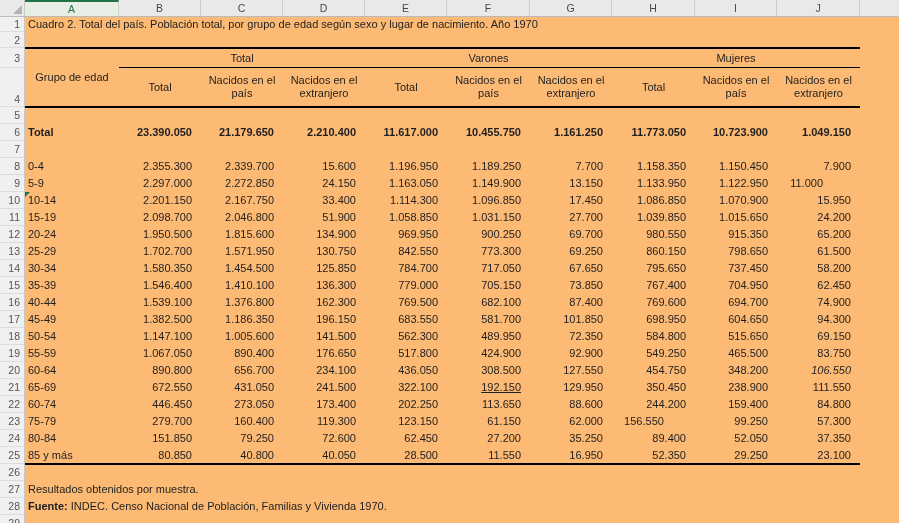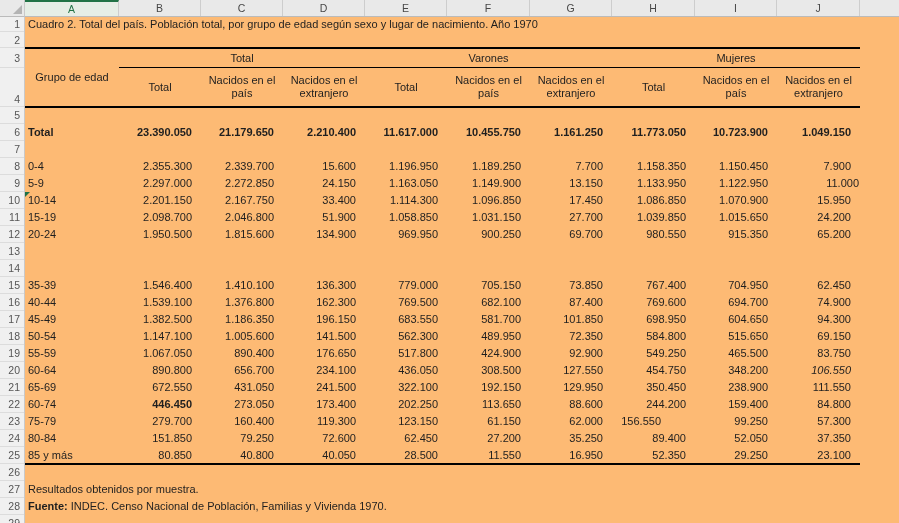--- a/index.html
+++ b/index.html
@@ -160,21 +160,21 @@
         <div class="trow" style="top: 68px;">
           <div class="cell label" style="left: 0px; width: 94px;">5-9</div>
           <div class="cell num" style="left: 94px; width: 82px;">2.297.000</div>
           <div class="cell num" style="left: 176px; width: 82px;">2.272.850</div>
           <div class="cell num" style="left: 258px; width: 82px;">24.150</div>
           <div class="cell num" style="left: 340px; width: 82px;">1.163.050</div>
           <div class="cell num" style="left: 422px; width: 83px;">1.149.900</div>
           <div class="cell num" style="left: 505px; width: 82px;">13.150</div>
           <div class="cell num" style="left: 587px; width: 83px;">1.133.950</div>
           <div class="cell num" style="left: 670px; width: 82px;">1.122.950</div>
-          <div class="cell num" style="left: 760px; width: 83px;">11.000</div>
+          <div class="cell num" style="left: 724px; width: 83px;">11.000</div>
         </div>
         <div class="trow" style="top: 85px;">
           <div class="cell label" style="left: 0px; width: 94px;">10-14</div>
           <div class="cell num" style="left: 94px; width: 82px;">2.201.150</div>
           <div class="cell num" style="left: 176px; width: 82px;">2.167.750</div>
           <div class="cell num" style="left: 258px; width: 82px;">33.400</div>
           <div class="cell num" style="left: 340px; width: 82px;">1.114.300</div>
           <div class="cell num" style="left: 422px; width: 83px;">1.096.850</div>
           <div class="cell num" style="left: 505px; width: 82px;">17.450</div>
           <div class="cell num" style="left: 587px; width: 83px;">1.086.850</div>
@@ -198,20 +198,44 @@
           <div class="cell num" style="left: 94px; width: 82px;">1.950.500</div>
           <div class="cell num" style="left: 176px; width: 82px;">1.815.600</div>
           <div class="cell num" style="left: 258px; width: 82px;">134.900</div>
           <div class="cell num" style="left: 340px; width: 82px;">969.950</div>
           <div class="cell num" style="left: 422px; width: 83px;">900.250</div>
           <div class="cell num" style="left: 505px; width: 82px;">69.700</div>
           <div class="cell num" style="left: 587px; width: 83px;">980.550</div>
           <div class="cell num" style="left: 670px; width: 82px;">915.350</div>
           <div class="cell num" style="left: 752px; width: 83px;">65.200</div>
         </div>
+        <div class="trow" style="top: 136px;">
+          <div class="cell label" style="left: 0px; width: 94px;">25-29</div>
+          <div class="cell num" style="left: 94px; width: 82px;">1.702.700</div>
+          <div class="cell num" style="left: 176px; width: 82px;">1.571.950</div>
+          <div class="cell num" style="left: 258px; width: 82px;">130.750</div>
+          <div class="cell num" style="left: 340px; width: 82px;">842.550</div>
+          <div class="cell num" style="left: 422px; width: 83px;">773.300</div>
+          <div class="cell num" style="left: 505px; width: 82px;">69.250</div>
+          <div class="cell num" style="left: 587px; width: 83px;">860.150</div>
+          <div class="cell num" style="left: 670px; width: 82px;">798.650</div>
+          <div class="cell num" style="left: 752px; width: 83px;">61.500</div>
+        </div>
+        <div class="trow" style="top: 153px;">
+          <div class="cell label" style="left: 0px; width: 94px;">30-34</div>
+          <div class="cell num" style="left: 94px; width: 82px;">1.580.350</div>
+          <div class="cell num" style="left: 176px; width: 82px;">1.454.500</div>
+          <div class="cell num" style="left: 258px; width: 82px;">125.850</div>
+          <div class="cell num" style="left: 340px; width: 82px;">784.700</div>
+          <div class="cell num" style="left: 422px; width: 83px;">717.050</div>
+          <div class="cell num" style="left: 505px; width: 82px;">67.650</div>
+          <div class="cell num" style="left: 587px; width: 83px;">795.650</div>
+          <div class="cell num" style="left: 670px; width: 82px;">737.450</div>
+          <div class="cell num" style="left: 752px; width: 83px;">58.200</div>
+        </div>
         <div class="trow" style="top: 170px;">
           <div class="cell label" style="left: 0px; width: 94px;">35-39</div>
           <div class="cell num" style="left: 94px; width: 82px;">1.546.400</div>
           <div class="cell num" style="left: 176px; width: 82px;">1.410.100</div>
           <div class="cell num" style="left: 258px; width: 82px;">136.300</div>
           <div class="cell num" style="left: 340px; width: 82px;">779.000</div>
           <div class="cell num" style="left: 422px; width: 83px;">705.150</div>
           <div class="cell num" style="left: 505px; width: 82px;">73.850</div>
           <div class="cell num" style="left: 587px; width: 83px;">767.400</div>
           <div class="cell num" style="left: 670px; width: 82px;">704.950</div>
@@ -276,47 +300,47 @@
           <div class="cell num" style="left: 587px; width: 83px;">454.750</div>
           <div class="cell num" style="left: 670px; width: 82px;">348.200</div>
           <div class="cell num" style="left: 752px; width: 83px; font-style: italic;">106.550</div>
         </div>
         <div class="trow" style="top: 272px;">
           <div class="cell label" style="left: 0px; width: 94px;">65-69</div>
           <div class="cell num" style="left: 94px; width: 82px;">672.550</div>
           <div class="cell num" style="left: 176px; width: 82px;">431.050</div>
           <div class="cell num" style="left: 258px; width: 82px;">241.500</div>
           <div class="cell num" style="left: 340px; width: 82px;">322.100</div>
-          <div class="cell num" style="left: 422px; width: 83px;">192.150</div>
+          <div class="cell num" style="left: 422px; width: 83px; text-decoration: underline;">192.150</div>
           <div class="cell num" style="left: 505px; width: 82px;">129.950</div>
           <div class="cell num" style="left: 587px; width: 83px;">350.450</div>
           <div class="cell num" style="left: 670px; width: 82px;">238.900</div>
           <div class="cell num" style="left: 752px; width: 83px;">111.550</div>
         </div>
         <div class="trow" style="top: 289px;">
           <div class="cell label" style="left: 0px; width: 94px;">60-74</div>
-          <div class="cell num" style="left: 94px; width: 82px; font-weight: bold;">446.450</div>
+          <div class="cell num" style="left: 94px; width: 82px;">446.450</div>
           <div class="cell num" style="left: 176px; width: 82px;">273.050</div>
           <div class="cell num" style="left: 258px; width: 82px;">173.400</div>
           <div class="cell num" style="left: 340px; width: 82px;">202.250</div>
           <div class="cell num" style="left: 422px; width: 83px;">113.650</div>
           <div class="cell num" style="left: 505px; width: 82px;">88.600</div>
           <div class="cell num" style="left: 587px; width: 83px;">244.200</div>
           <div class="cell num" style="left: 670px; width: 82px;">159.400</div>
           <div class="cell num" style="left: 752px; width: 83px;">84.800</div>
         </div>
         <div class="trow" style="top: 306px;">
           <div class="cell label" style="left: 0px; width: 94px;">75-79</div>
           <div class="cell num" style="left: 94px; width: 82px;">279.700</div>
           <div class="cell num" style="left: 176px; width: 82px;">160.400</div>
           <div class="cell num" style="left: 258px; width: 82px;">119.300</div>
           <div class="cell num" style="left: 340px; width: 82px;">123.150</div>
           <div class="cell num" style="left: 422px; width: 83px;">61.150</div>
           <div class="cell num" style="left: 505px; width: 82px;">62.000</div>
-          <div class="cell num" style="left: 562px; width: 83px;">156.550</div>
+          <div class="cell num" style="left: 582px; width: 83px; text-align: center;">156.550</div>
           <div class="cell num" style="left: 670px; width: 82px;">99.250</div>
           <div class="cell num" style="left: 752px; width: 83px;">57.300</div>
         </div>
         <div class="trow" style="top: 323px;">
           <div class="cell label" style="left: 0px; width: 94px;">80-84</div>
           <div class="cell num" style="left: 94px; width: 82px;">151.850</div>
           <div class="cell num" style="left: 176px; width: 82px;">79.250</div>
           <div class="cell num" style="left: 258px; width: 82px;">72.600</div>
           <div class="cell num" style="left: 340px; width: 82px;">62.450</div>
           <div class="cell num" style="left: 422px; width: 83px;">27.200</div>

